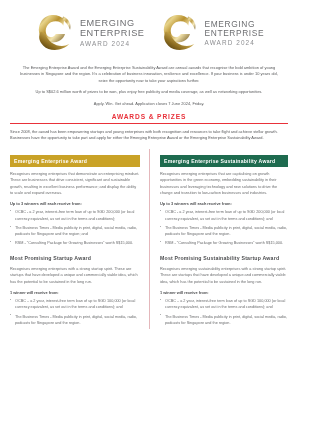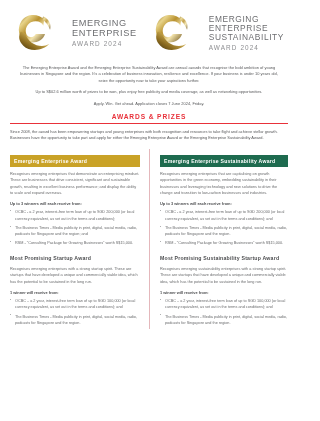--- a/index.html
+++ b/index.html
@@ -10,21 +10,21 @@
     color: #4a4a4a;
     overflow: hidden;
   }
   .page { width: 298px; height: 421px; position: relative; padding: 0; }
 
   
   .logos {
     display: flex; justify-content: center; align-items: center;
     gap: 14px; padding: 9px 0 4px 0;
   }
-  .logo { display: flex; align-items: center; gap: 16px; }
+  .logo { display: flex; align-items: center; gap: 4px; }
   .logo-mark { width: 42px; height: 48px; flex: 0 0 42px; }
   .logo-text { display: flex; flex-direction: column; justify-content: center; }
   .logo-line1, .logo-line2, .logo-line3 {
     font-size: 9.2px; letter-spacing: 0.6px; line-height: 1.06;
     color: #6d6e71; font-weight: 400;
   }
   .logo-year {
     font-size: 6.4px; letter-spacing: 1.1px; color: #8d8e91;
     margin-top: 1.5px; line-height: 1.1;
   }
@@ -129,21 +129,20 @@
 
     <div class="logo sus">
       <svg class="logo-mark" viewBox="0 0 100 115">
         <path d="M72 26 C60 10, 30 10, 18 28 C6 46, 10 70, 30 78 C48 85, 70 76, 74 60 L52 60 C48 68, 38 70, 32 64 C24 56, 28 38, 40 32 C52 26, 66 30, 70 40 Z" fill="url(#g1)"></path>
         <path d="M26 58 C34 84, 64 96, 84 84 C70 100, 38 104, 22 88 C10 76, 10 64, 16 54 Z" fill="url(#g2)"></path>
         <path d="M70 18 C84 24, 90 38, 86 50 C82 40, 76 30, 66 24 Z" fill="url(#g1)" opacity="0.85"></path>
       </svg>
       <div class="logo-text">
         <div class="logo-line1">EMERGING</div>
         <div class="logo-line2">ENTERPRISE</div>
-        <div class="logo-line3">SUSTAINABILITY</div>
         <div class="logo-year">AWARD 2024</div>
       </div>
     </div>
 
   </div>
 
   <div class="intro">
     <p>The Emerging Enterprise Award and the Emerging Enterprise Sustainability Award are annual awards that recognise the bold ambition of young businesses in Singapore and the region. It's a celebration of business innovation, resilience and excellence. If your business is under 10 years old, seize the opportunity now to take your aspirations further.</p>
     <p>Up to S$02.6 million worth of prizes to be won, plus enjoy free publicity and media coverage, as well as networking opportunities.</p>
     <p>Apply. Win. Get ahead. Application closes 7 June 2024, Friday.</p>

